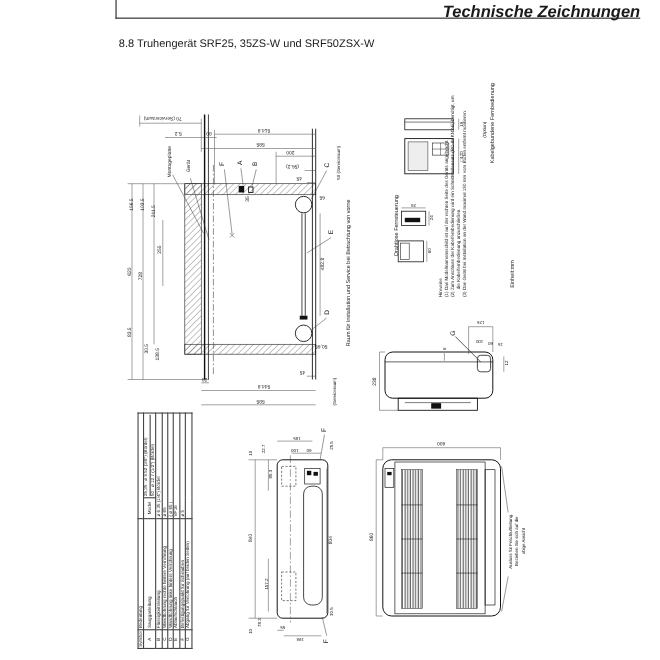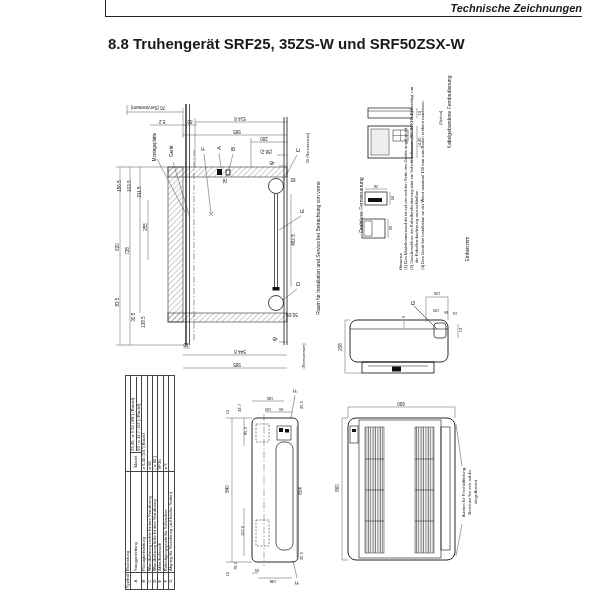--- a/index.html
+++ b/index.html
@@ -1,21 +1,21 @@
 <!DOCTYPE html>
 <html><head>
 <meta charset="utf-8">
 <style>
   html,body{margin:0;padding:0;background:#fff;}
   #page{position:relative;width:600px;height:600px;background:#fff;overflow:hidden;
         font-family:"Liberation Sans",sans-serif;color:#1a1a1a;}
   .hdr-rule{position:absolute;left:105px;top:16px;width:477px;border-top:1.2px solid #222;}
   .hdr-tick{position:absolute;left:105px;top:0;height:17px;border-left:1.2px solid #222;}
-  .doc-header{position:absolute;right:18px;top:2px;font-size:11px;font-style:italic;font-weight:bold;}
-  .sec-title{position:absolute;left:108px;top:35px;font-size:15px;font-weight:bold;}
+  .doc-header{position:absolute;right:18px;top:2px;font-size:15px;font-style:italic;font-weight:bold;}
+  .sec-title{position:absolute;left:108px;top:35px;font-size:10px;font-weight:normal;}
   svg{position:absolute;left:0;top:0;}
   .lb{position:absolute;font-size:4.5px;line-height:1;white-space:nowrap;color:#1a1a1a;
       transform:translate(-50%,-50%) rotate(-90deg);}
   .r180{transform:translate(-50%,-50%) rotate(180deg);}
   .s4{font-size:4px;}
   .s5{font-size:5px;}
   .s6{font-size:6px;}
   .rotbox{position:absolute;transform-origin:0 0;}
   .notesbox{left:398px;top:85px;width:185px;height:40px;transform:rotate(-90deg) translateX(-185px);
             font-size:4.2px;line-height:1.3;}

